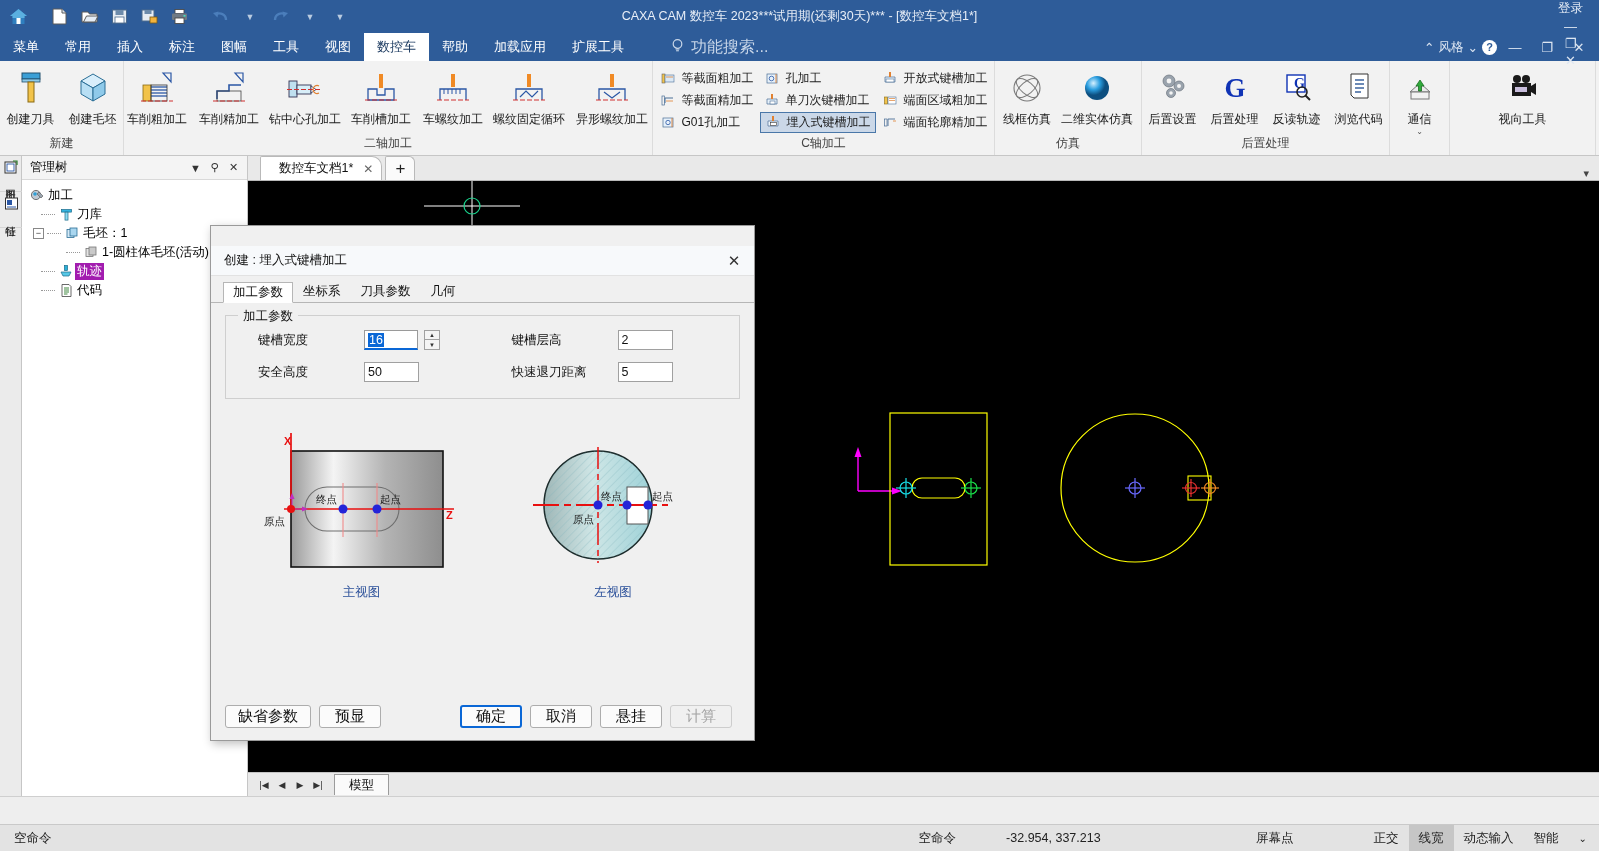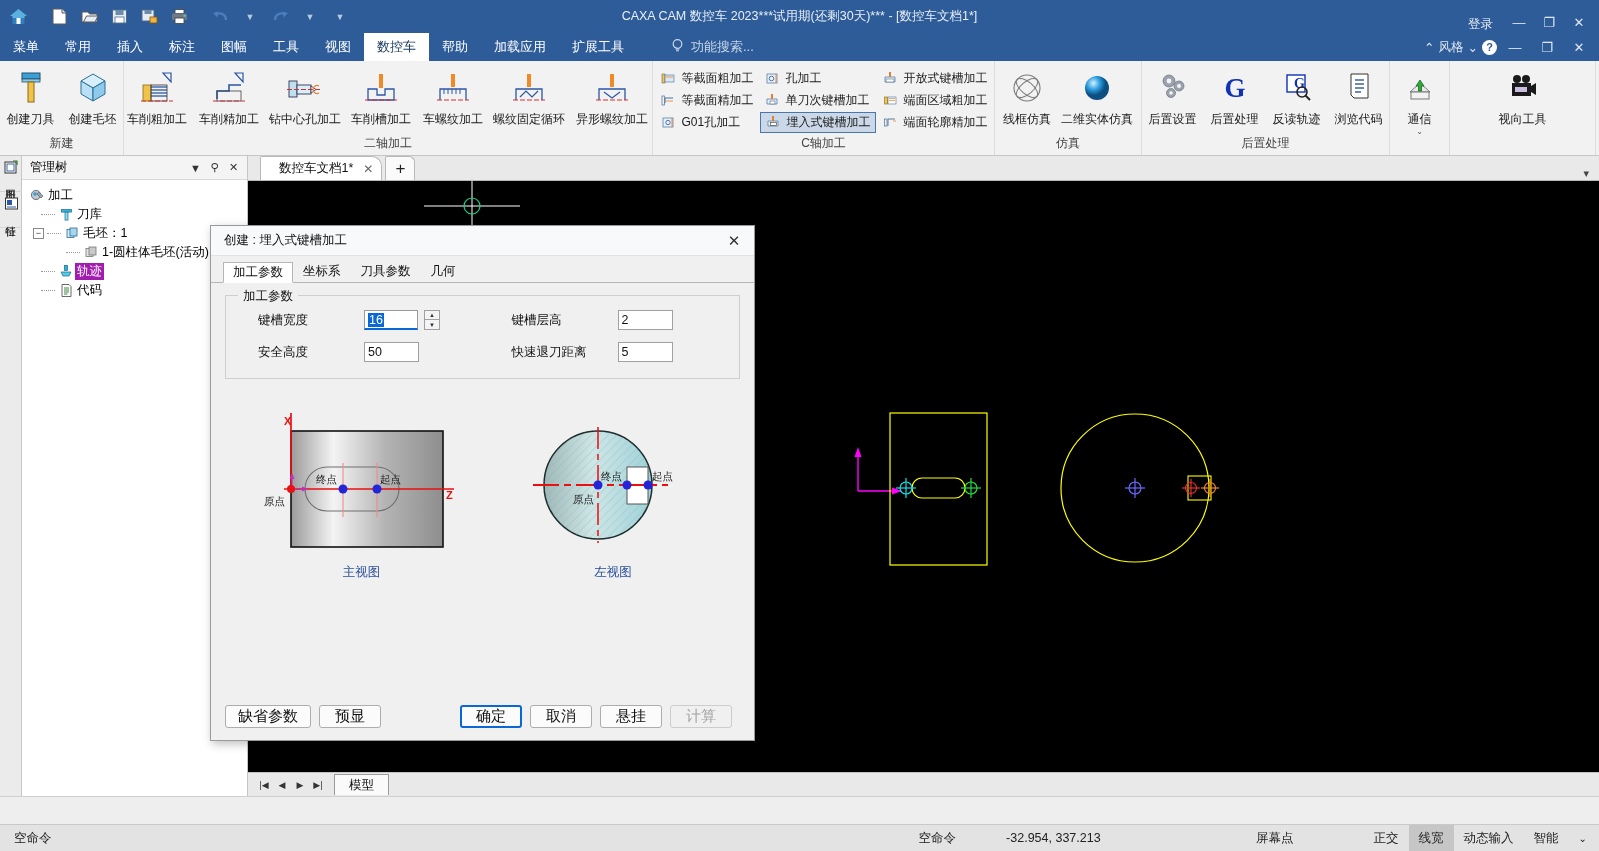--- a/index.html
+++ b/index.html
@@ -20,41 +20,41 @@
     width: 28px; height: 28px; display: flex; align-items: center;
     justify-content: center;
   }
   .qat-sep { width: 9px; }
   .title-text {
     position: absolute; left: 0; width: 1599px; text-align: center;
     color: #e8eef7; font-size: 12.5px; pointer-events: none;
   }
   .title-right {
     position: absolute; right: 6px; top: 0; height: 33px;
-    display: flex; align-items: flex-end; gap: 2px; z-index: 5;
+    display: flex; align-items: center; gap: 2px; z-index: 5; flex-direction: column;
   }
   .login-link { color: #e8eef7; font-size: 12.5px; padding: 0 10px; }
   .wbtn {
     width: 28px; height: 22px; display: flex; align-items: center;
     justify-content: center; color: #dde6f2; font-size: 13px;
   }
 
   
   .tabrow {
     position: absolute; top: 33px; left: 0; width: 1599px; height: 28px;
     background: #2e5c99; display: flex; align-items: flex-end;
   }
   .rtab {
     height: 28px; padding: 0 13px; color: #ffffff; font-size: 13px;
     display: flex; align-items: center; white-space: nowrap;
   }
   .rtab.active { background: #ffffff; color: #17365d; }
   .searchbox {
     display: flex; align-items: center; gap: 7px; height: 28px;
-    padding: 0 12px; margin-left: 22px; color: #c8d6e8; font-size: 13px;
+    padding: 0 12px; margin-left: 22px; color: #c8d6e8; font-size: 16px;
   }
   .tabrow-right {
     margin-left: auto; display: flex; align-items: center; gap: 4px;
     padding-right: 6px; height: 28px;
   }
   .style-link { color: #dde6f2; font-size: 12.5px; }
   .help-circle {
     width: 15px; height: 15px; border-radius: 50%; background: #fff;
     color: #2e5c99; font-size: 11px; font-weight: bold;
     display: flex; align-items: center; justify-content: center;
@@ -187,21 +187,21 @@
   .sb-item.hl { background: #c6c6c6; }
 
   
   .dialog {
     position: absolute; left: 210px; top: 225px; width: 545px; height: 516px;
     background: #f0f0f0; border: 1px solid #9a9a9a;
     box-shadow: 2px 3px 9px rgba(0,0,0,.25); z-index: 40;
   }
   .dlg-title {
     height: 30px; background: #f7f9fb; border-bottom: 1px solid #e2e2e2;
-    display: flex; align-items: center; padding: 0 6px 0 13px;
+    display: flex; align-items: center; padding: 0 6px 0 13px; margin-top: 20px;
   }
   .dlg-title-text { font-size: 12.5px; color: #111; flex: 1; }
   .dlg-close { width: 28px; height: 24px; display: flex; align-items: center;
     justify-content: center; font-size: 15px; color: #333; }
   .dlg-tabs {
     display: flex; align-items: flex-end; padding: 6px 0 0 12px; height: 27px;
     border-bottom: 1px solid #b6b6b6; background: #f0f0f0;
   }
   .dtab {
     height: 21px; padding: 0 9px; font-size: 12.5px; color: #111;

